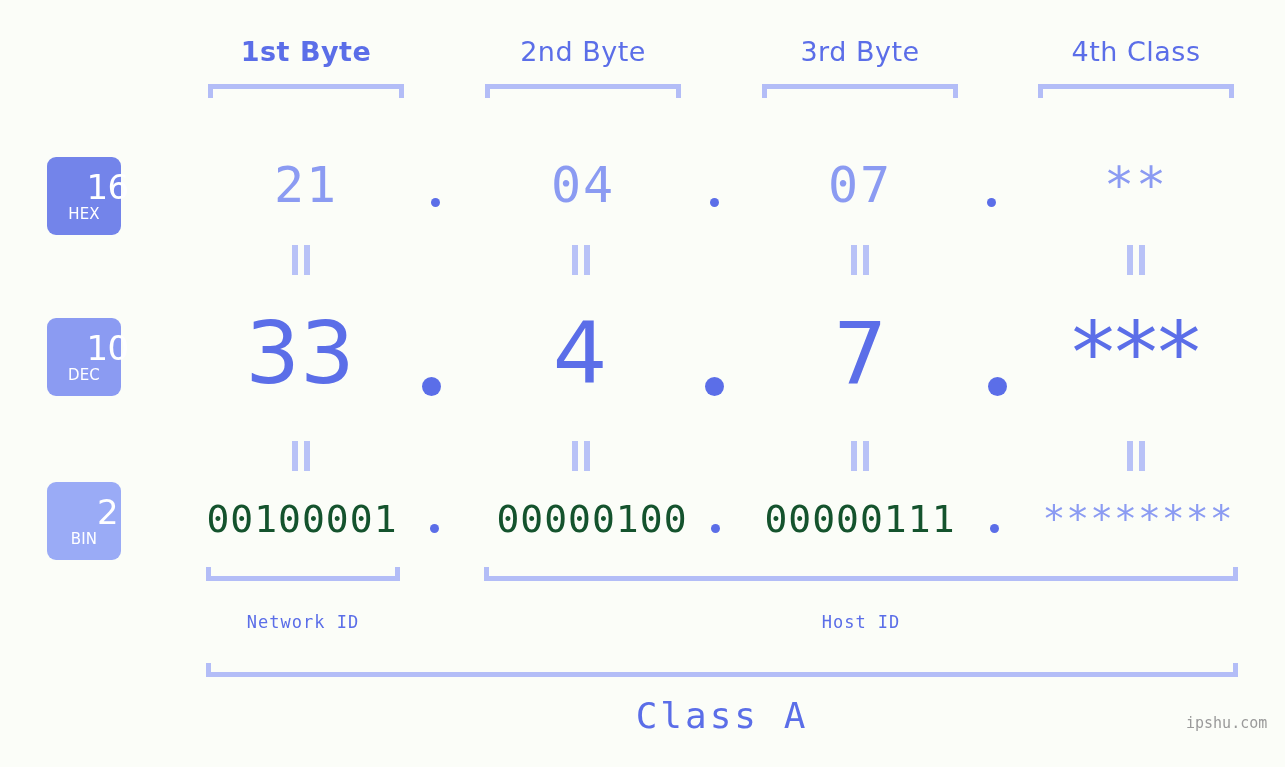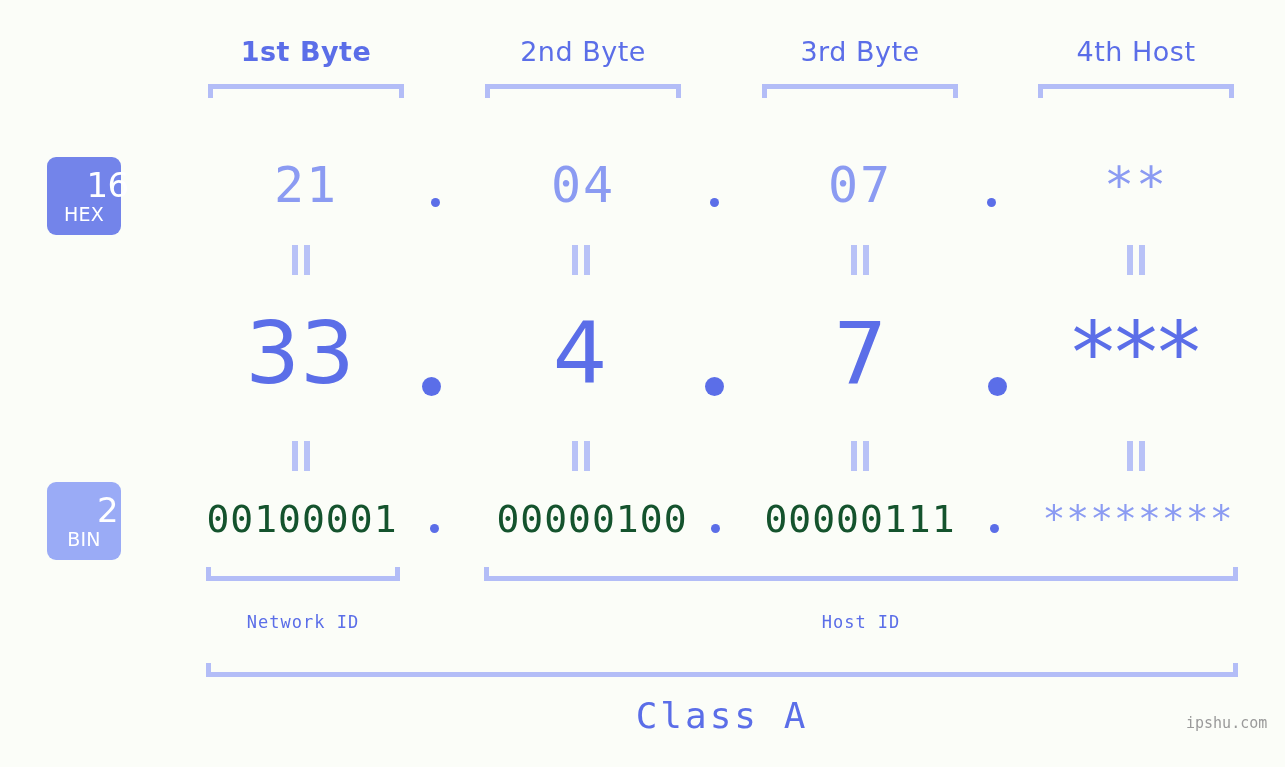--- a/index.html
+++ b/index.html
@@ -70,21 +70,21 @@
     font-family: "DejaVu Sans", sans-serif;
     line-height: 1;
   }
   .badge .num {
     font-size: 34px;
     font-weight: 400;
     letter-spacing: -0.5px;
     margin-left: 47px;
   }
   .badge .nm {
-    font-size: 19px;
+    font-size: 15px;
     font-weight: 400;
     margin-top: 3px;
     letter-spacing: 0.2px;
   }
 
   
   .cell {
     position: absolute;
     text-align: center;
     white-space: nowrap;
@@ -166,30 +166,34 @@
   }
 </style>
 </head>
 <body>
 
 <div class="stage">
 
   <div class="byte-label" style="left:208px; top:36px; width:196px;font-weight:bold;">1st Byte</div>
   <div class="byte-label" style="left:485px; top:36px; width:196px;">2nd Byte</div>
   <div class="byte-label" style="left:762px; top:36px; width:196px;">3rd Byte</div>
-  <div class="byte-label" style="left:1038px; top:36px; width:196px;">4th Host</div>
+  <div class="byte-label" style="left:1038px; top:36px; width:196px;">4th Class</div>
 
   <div class="bracket-down" style="left:208px; top:84px; width:196px;"></div>
   <div class="bracket-down" style="left:485px; top:84px; width:196px;"></div>
   <div class="bracket-down" style="left:762px; top:84px; width:196px;"></div>
   <div class="bracket-down" style="left:1038px; top:84px; width:196px;"></div>
 
   <div class="badge" style="left:47px; top:157px; background:#7384ea;">
     <span class="num">16</span>
     <span class="nm">HEX</span>
+  </div>
+  <div class="badge" style="left:47px; top:318px; background:#8b9bf2;">
+    <span class="num">10</span>
+    <span class="nm">DEC</span>
   </div>
   <div class="badge" style="left:47px; top:482px; background:#9aabf6;">
     <span class="num">2</span>
     <span class="nm">BIN</span>
   </div>
 
   <div class="row-hex">
     <div class="cell" style="left:208px; top:160px; width:196px;">21</div>
     <div class="cell" style="left:485px; top:160px; width:196px;">04</div>
     <div class="cell" style="left:762px; top:160px; width:196px;">07</div>

